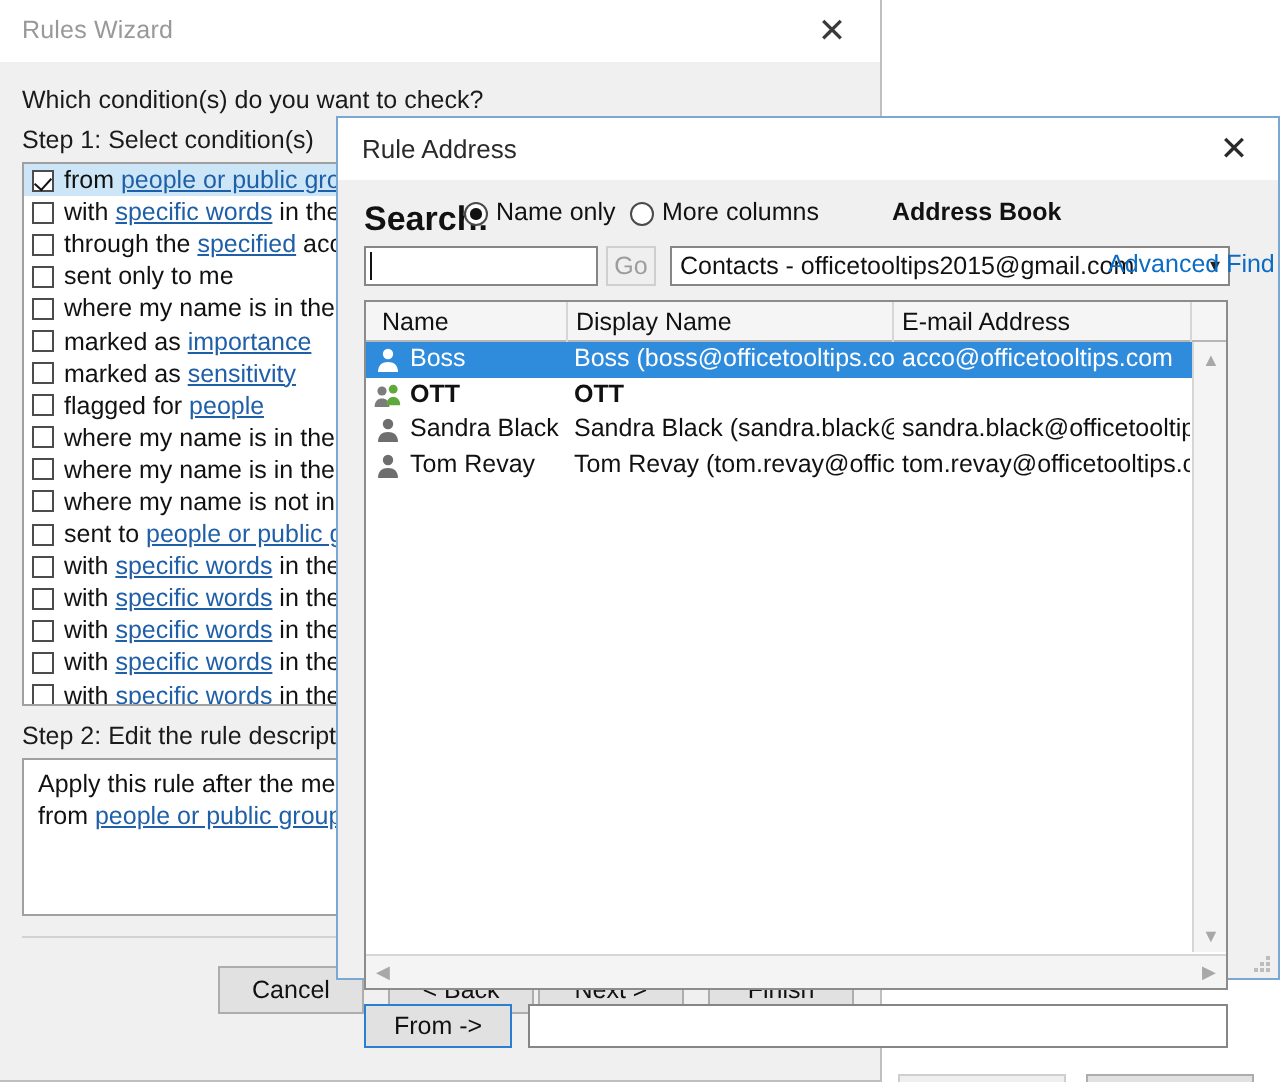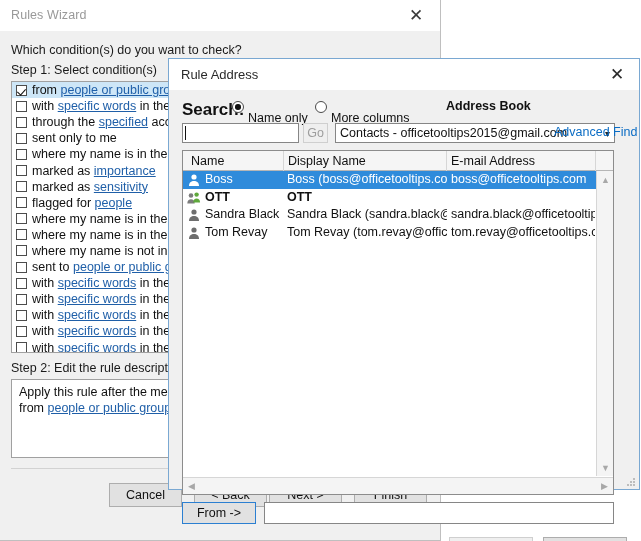--- a/index.html
+++ b/index.html
@@ -81,21 +81,21 @@
     position:absolute;right:3px;top:2px;width:38px;height:27px;
     display:flex;align-items:center;justify-content:center;
     font-size:17px;color:#2a2a2a;line-height:1;cursor:default;
   }
   .dlg-body{position:absolute;left:0;top:31px;width:470px;height:399px;background:#f0f0f0;}
 
   .srch-row{position:absolute;left:0;top:9px;width:470px;height:18px;}
   .srch-lbl{position:absolute;left:13px;top:1px;font-size:17px;font-weight:bold;color:#111;}
   .radio{position:absolute;top:2px;width:12px;height:12px;border:1px solid #4a4a4a;border-radius:50%;background:#fff;box-sizing:border-box;}
   .radio.on:after{content:"";position:absolute;left:2.2px;top:2.2px;width:5.6px;height:5.6px;border-radius:50%;background:#111;}
-  .radio-lbl{position:absolute;top:12px;font-size:12.5px;color:#111;white-space:nowrap;}
+  .radio-lbl{position:absolute;top:0px;font-size:12.5px;color:#111;white-space:nowrap;}
   .ab-lbl{position:absolute;left:277px;top:0px;font-size:12.5px;font-weight:bold;color:#111;white-space:nowrap;}
 
   .srch-input{
     position:absolute;left:13px;top:33px;width:117px;height:20px;
     background:#fff;border:1px solid #868686;box-sizing:border-box;
     font-family:inherit;font-size:12.5px;padding:1px 3px;color:#111;
   }
   .caret{position:absolute;left:16px;top:36px;width:1px;height:14px;background:#111;}
   .go-btn{position:absolute;left:134px;top:33px;width:25px;height:20px;}
   .book-sel{
@@ -294,21 +294,21 @@
         </div>
 
         <div class="rows" id="grid-rows">
             <div class="row sel">
               <span class="ico"><svg width="14" height="14" viewBox="0 0 14 14">
                   <circle cx="7" cy="4" r="2.6" fill="#ffffff"></circle>
                   <path d="M2 13 C2 9.4 4.2 8 7 8 C9.8 8 12 9.4 12 13 Z" fill="#ffffff"></path>
                 </svg></span>
               <div class="cell c-name">Boss</div>
               <div class="cell c-disp">Boss (boss@officetooltips.com)</div>
-              <div class="cell c-mail">boss@officetooltips.com</div>
+              <div class="cell c-mail">acco@officetooltips.com</div>
             </div>
             <div class="row bold">
               <span class="ico"><svg width="14" height="14" viewBox="0 0 14 14">
                   <circle cx="4" cy="4.5" r="2.3" fill="#7c7c7c"></circle>
                   <path d="M0.3 12.5 C0.3 9.4 2 8.2 4 8.2 C6 8.2 7.7 9.4 7.7 12.5 Z" fill="#7c7c7c"></path>
                   <circle cx="9.6" cy="3.6" r="2.2" fill="#5fa83c"></circle>
                   <path d="M6.2 11.6 C6.2 8.8 7.8 7.5 9.6 7.5 C11.5 7.5 13.1 8.8 13.1 11.6 Z" fill="#5fa83c"></path>
                 </svg></span>
               <div class="cell c-name">OTT</div>
               <div class="cell c-disp">OTT</div>

